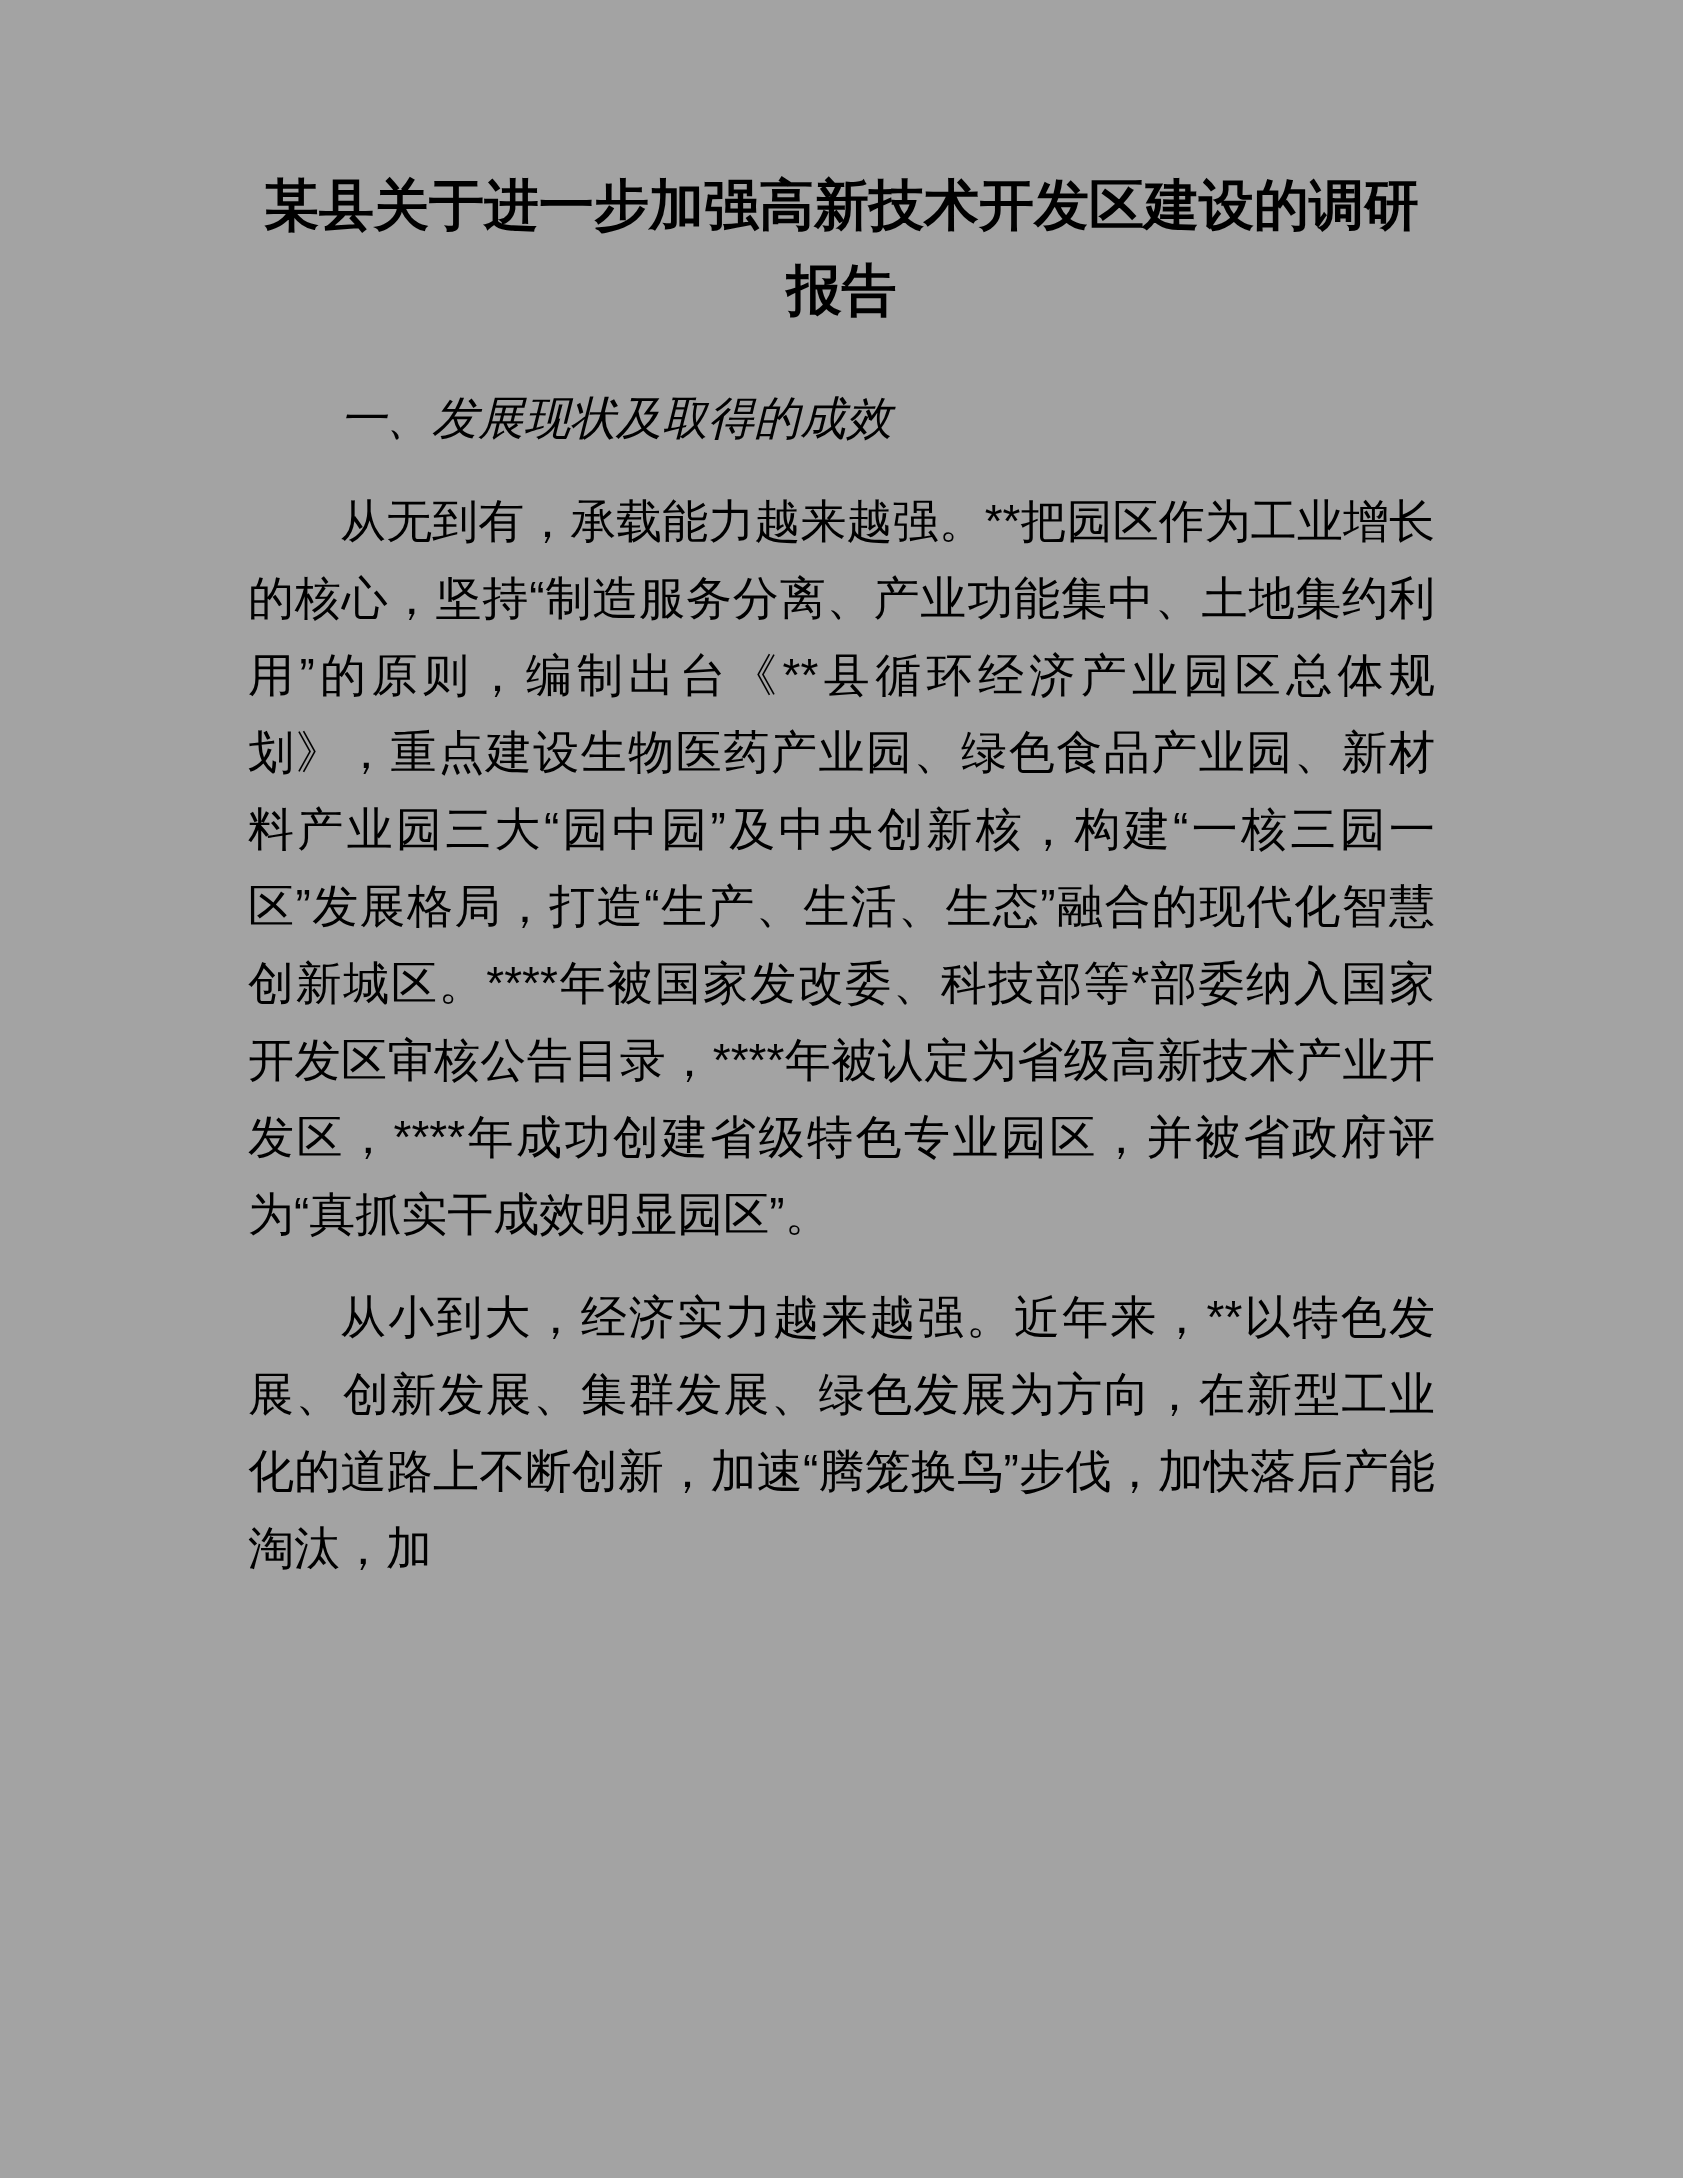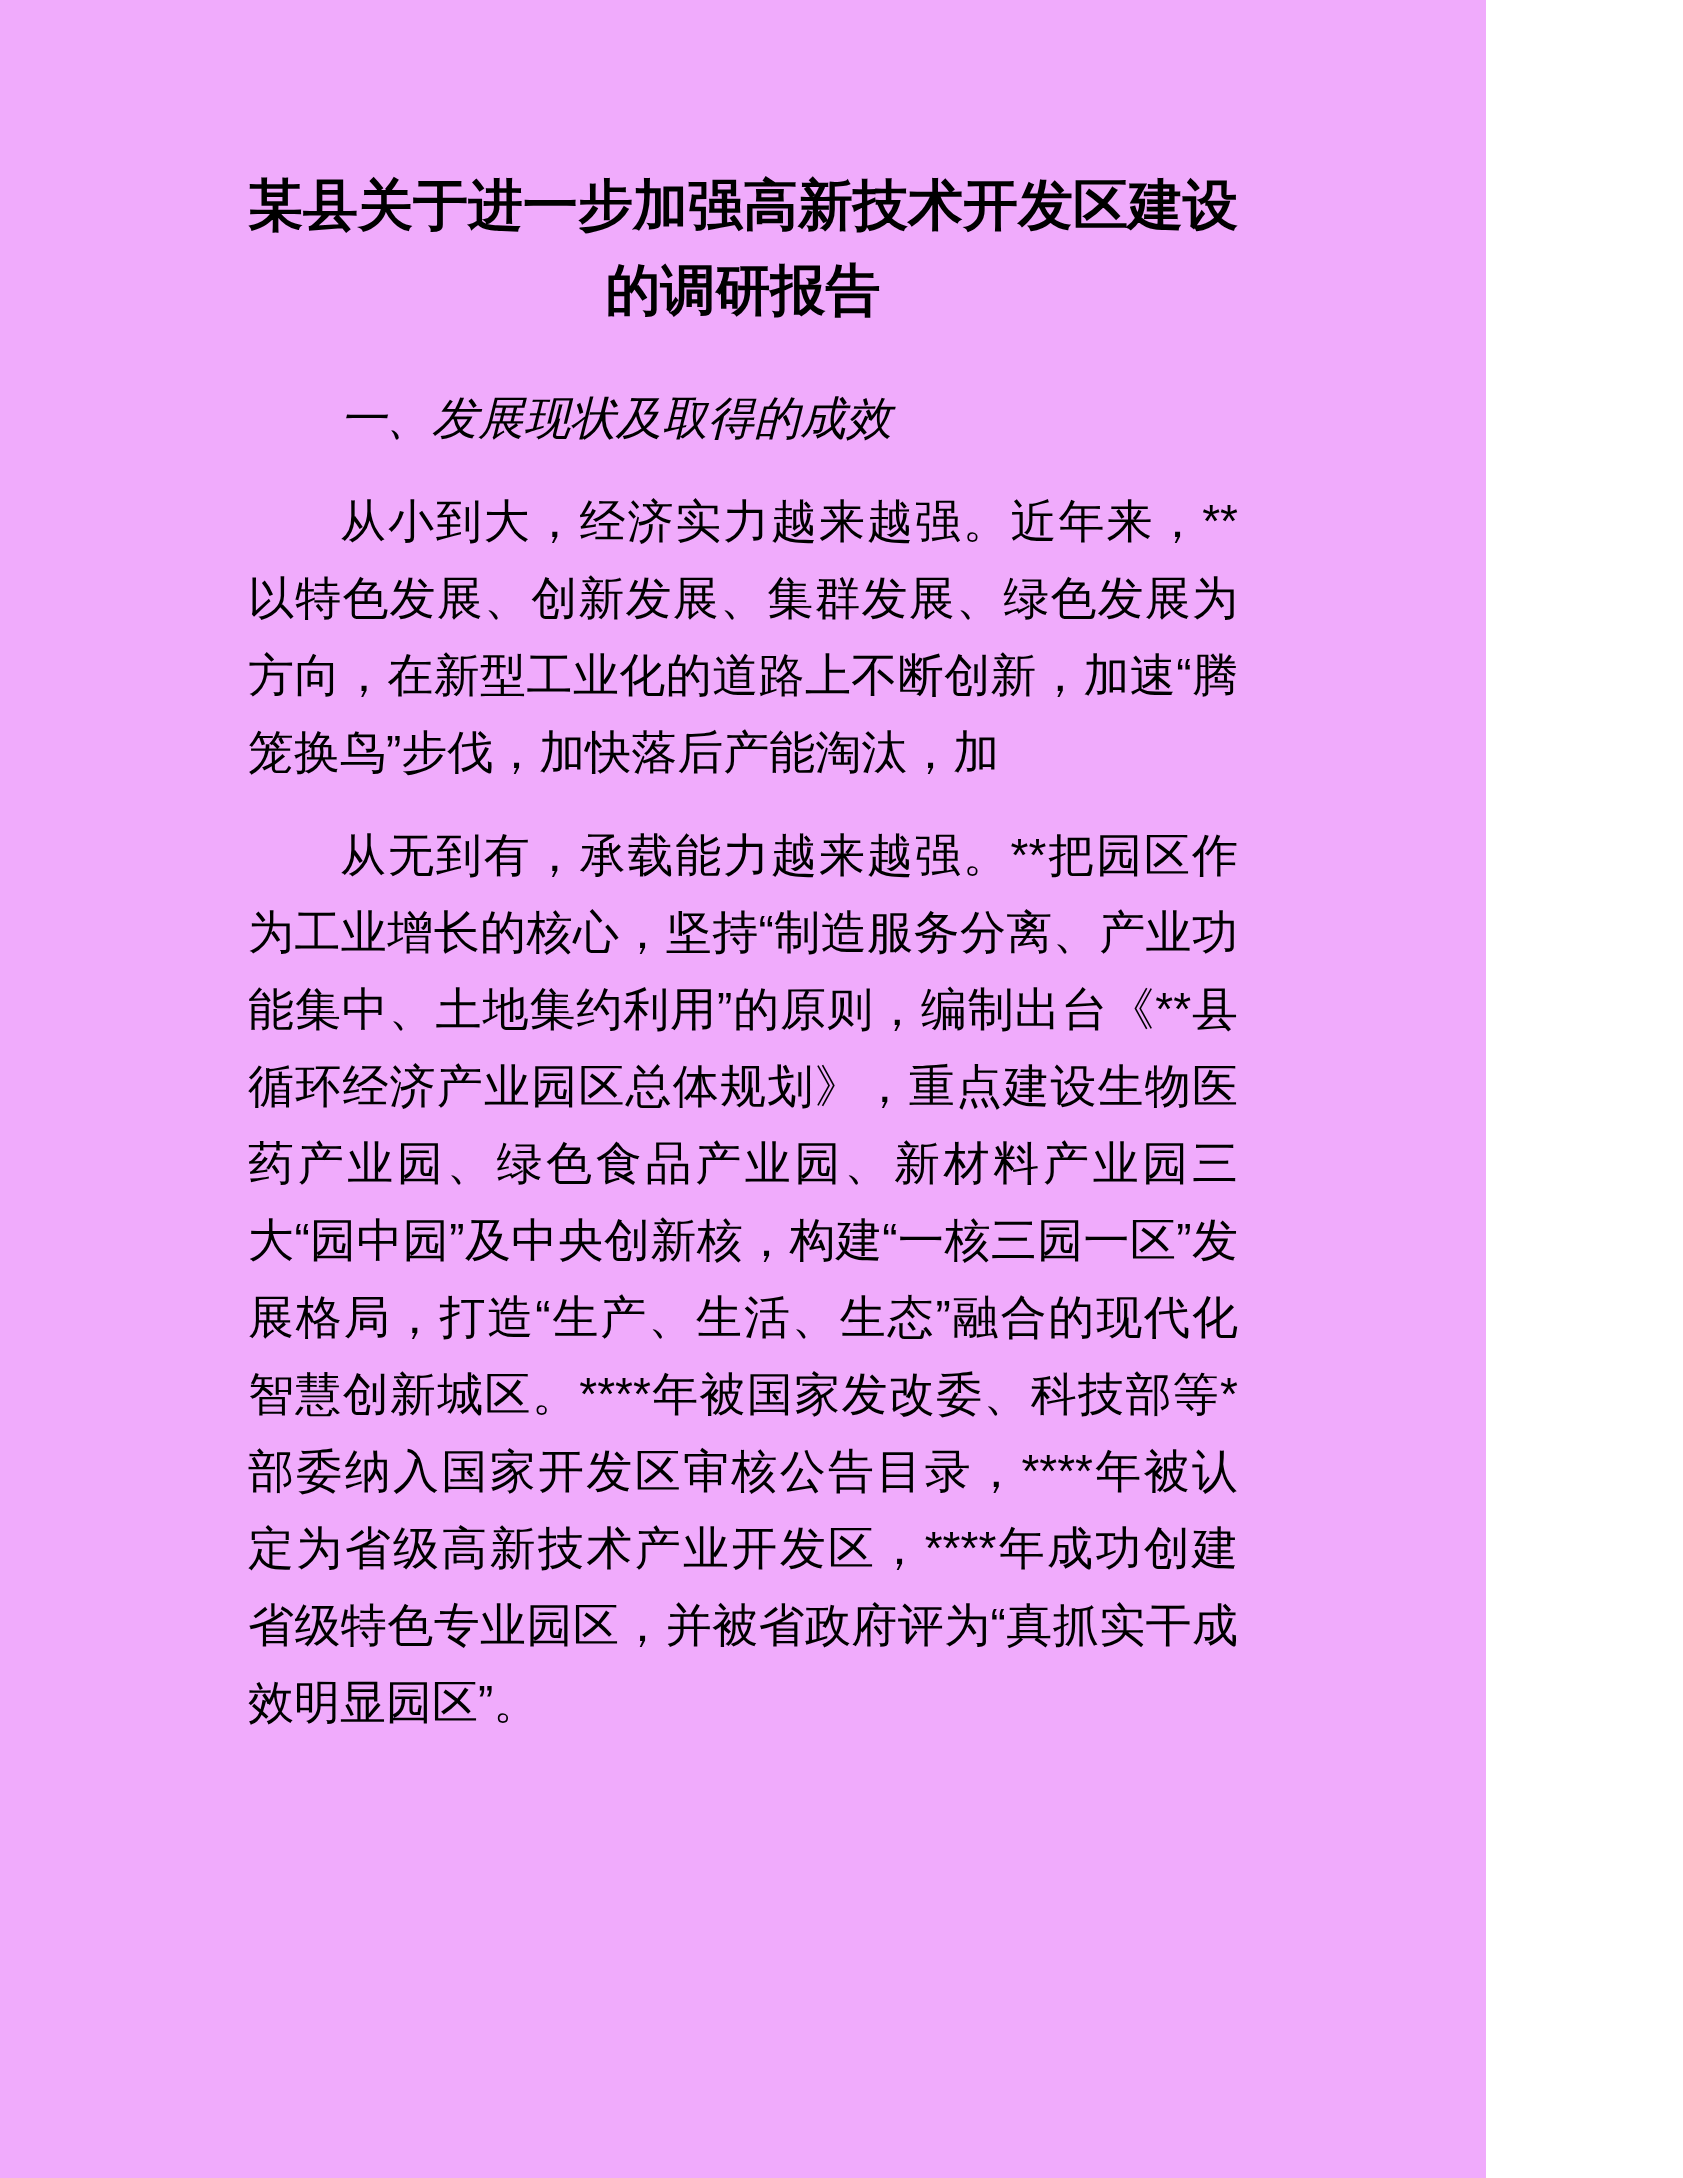--- a/index.html
+++ b/index.html
@@ -9,24 +9,24 @@
   }
   body {
     width: 1683px;
     height: 2178px;
     overflow: hidden;
     font-family: "Liberation Sans", sans-serif;
     color: #000000;
   }
   .page {
     box-sizing: border-box;
-    width: 1486px;
+    width: 1683px;
     height: 2178px;
     padding: 163px 248px 0 248px;
-    background: #f0abfc;
+    background: #a3a3a3;
   }
   .doc-title {
     margin: 0 0 46px 0;
     font-size: 55px;
     font-weight: 700;
     line-height: 1.55;
     text-align: center;
     color: #000000;
   }
   .para {
@@ -49,17 +49,17 @@
 </style>
 </head>
 <body>
 
 <div class="page">
   <h1 class="doc-title">某县关于进一步加强高新技术开发区建设的调研报告</h1>
 
 
   <p class="heading">一、发展现状及取得的成效</p>
 
+  <p class="para">从无到有，承载能力越来越强。**把园区作为工业增长的核心，坚持“制造服务分离、产业功能集中、土地集约利用”的原则，编制出台《**县循环经济产业园区总体规划》，重点建设生物医药产业园、绿色食品产业园、新材料产业园三大“园中园”及中央创新核，构建“一核三园一区”发展格局，打造“生产、生活、生态”融合的现代化智慧创新城区。****年被国家发改委、科技部等*部委纳入国家开发区审核公告目录，****年被认定为省级高新技术产业开发区，****年成功创建省级特色专业园区，并被省政府评为“真抓实干成效明显园区”。</p>
+
   <p class="para">从小到大，经济实力越来越强。近年来，**以特色发展、创新发展、集群发展、绿色发展为方向，在新型工业化的道路上不断创新，加速“腾笼换鸟”步伐，加快落后产能淘汰，加</p>
-
-  <p class="para">从无到有，承载能力越来越强。**把园区作为工业增长的核心，坚持“制造服务分离、产业功能集中、土地集约利用”的原则，编制出台《**县循环经济产业园区总体规划》，重点建设生物医药产业园、绿色食品产业园、新材料产业园三大“园中园”及中央创新核，构建“一核三园一区”发展格局，打造“生产、生活、生态”融合的现代化智慧创新城区。****年被国家发改委、科技部等*部委纳入国家开发区审核公告目录，****年被认定为省级高新技术产业开发区，****年成功创建省级特色专业园区，并被省政府评为“真抓实干成效明显园区”。</p>
 </div>
 
 
 </body></html>

